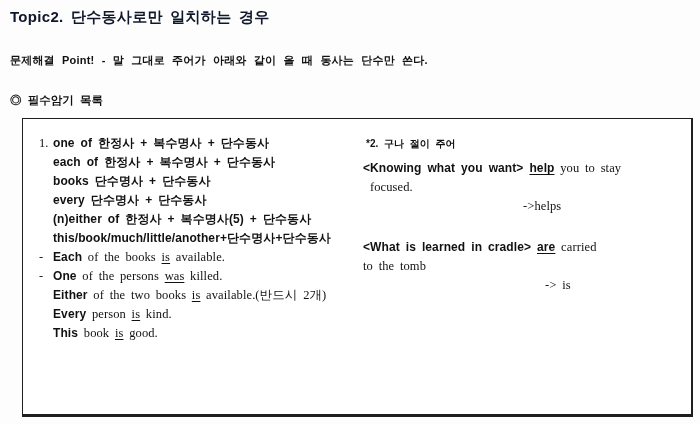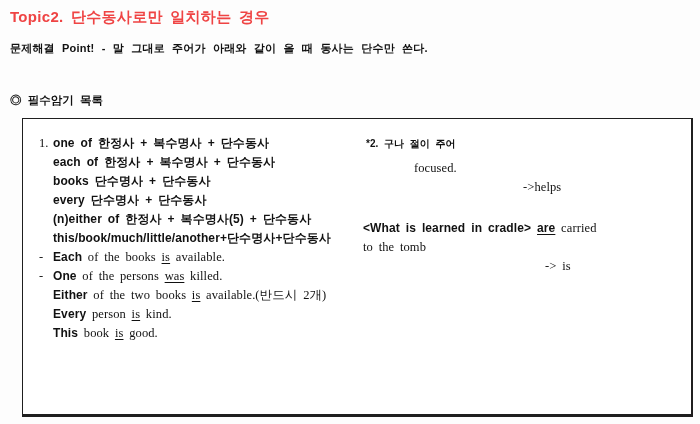--- a/index.html
+++ b/index.html
@@ -8,24 +8,24 @@
     position:relative;
     background:#fdfdfd;
     color:#111;
     font-family:"Liberation Sans", sans-serif;
     overflow:hidden;
   }
   .page-title {
     position:absolute; left:10px; top:8px;
     font-size:15px; font-weight:bold;
     letter-spacing:0.3px; word-spacing:3px;
-    color:#ef4444;
+    color:#0f172a;
   }
   .page-subtitle {
-    position:absolute; left:10px; top:41px;
+    position:absolute; left:10px; top:53px;
     font-size:11px; font-weight:bold;
     word-spacing:4px; letter-spacing:0.2px;
   }
   .section-label {
     position:absolute; left:10px; top:93px;
     font-size:11.5px; font-weight:bold;
     word-spacing:3px;
   }
   .content-box {
     position:absolute; left:22px; top:118px;
@@ -53,21 +53,21 @@
   }
   .b { font-weight:bold; font-family:"Liberation Sans", sans-serif; }
   .sr { font-family:"Liberation Serif", serif; font-size:12.5px; font-weight:normal; }
   .u { text-decoration:underline; text-underline-offset:2px; }
 
   .rc-heading {
     font-size:10px; font-weight:bold;
     line-height:19px; word-spacing:3px;
     padding-left:3px; margin-bottom:6px;
   }
-  .col-right .cont { padding-left:7px;margin-left:44px; }
+  .col-right .cont { padding-left:7px; }
   .col-right .correction-1 { padding-left:160px; }
   .col-right .correction-2 { padding-left:182px; }
   .block-2 { margin-top:22px; }
 </style>
 </head>
 <body>
 
 <div class="page-title">Topic2. 단수동사로만 일치하는 경우</div>
 <div class="page-subtitle">문제해결 Point! - 말 그대로 주어가 아래와 같이 올 때 동사는 단수만 쓴다.</div>
 <div class="section-label">◎ 필수암기 목록</div>
@@ -84,20 +84,21 @@
         <div class="tline"><span class="marker">-</span><span class="b">Each</span><span class="sr"> of the books </span><span class="u sr">is</span><span class="sr"> available.</span></div>
         <div class="tline"><span class="marker">-</span><span class="b">One</span><span class="sr"> of the persons </span><span class="u sr">was</span><span class="sr"> killed.</span></div>
         <div class="tline"><span class="b">Either</span><span class="sr"> of the two books </span><span class="u sr">is</span><span class="sr"> available.(반드시 2개)</span></div>
         <div class="tline"><span class="b">Every</span><span class="sr"> person </span><span class="u sr">is</span><span class="sr"> kind.</span></div>
         <div class="tline"><span class="b">This</span><span class="sr"> book </span><span class="u sr">is</span><span class="sr"> good.</span></div>
       </div>
   </div>
   <div class="col col-right">
     <div class="rc-heading">*2. 구나 절이 주어</div>
     <div class="block block-1">
+        <div class="tline"><span class="b">&lt;Knowing what you want&gt; </span><span class="b u">help</span><span class="sr"> you to stay</span></div>
         <div class="tline cont"><span class="sr">focused.</span></div>
         <div class="tline correction-1"><span class="sr">-&gt;helps</span></div>
       </div>
     <div class="block block-2">
         <div class="tline"><span class="b">&lt;What is learned in cradle&gt; </span><span class="b u">are</span><span class="sr"> carried</span></div>
         <div class="tline"><span class="sr">to the tomb</span></div>
         <div class="tline correction-2"><span class="sr">-&gt; is</span></div>
       </div>
   </div>
 </div>

